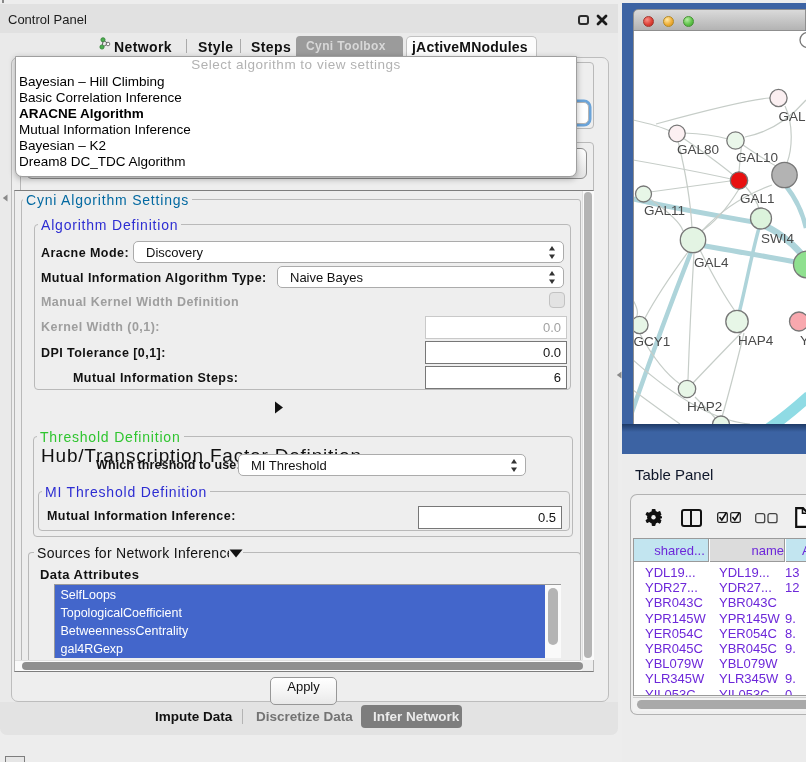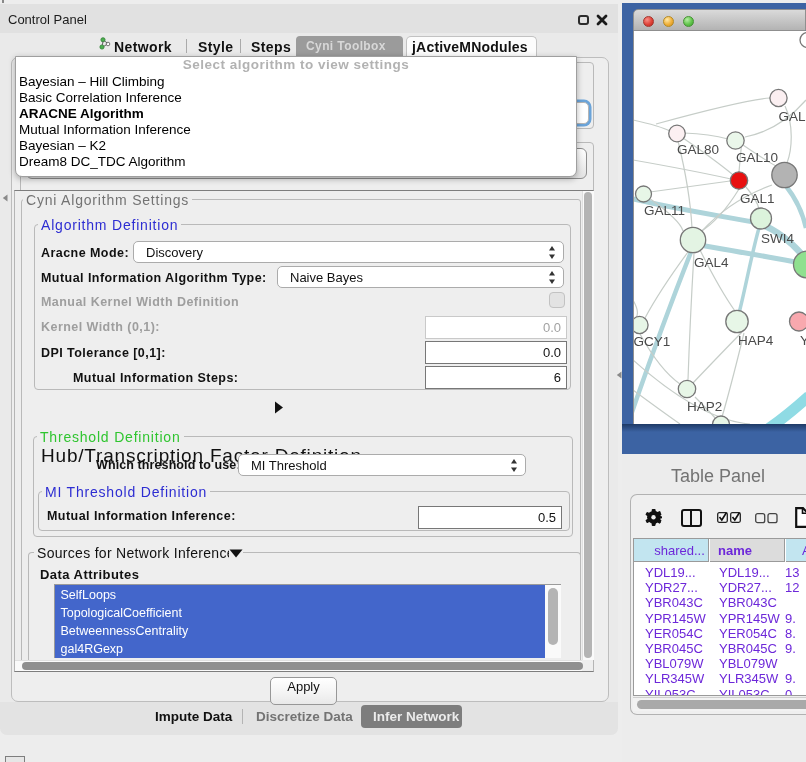--- a/index.html
+++ b/index.html
@@ -52,21 +52,21 @@
 <div class="abs" style="left:11px; top:57px; width:598px; height:645px; background:#eeeeee; border:1px solid #bdbdbd; border-radius:7px;"></div>
 
 <div class="grp" style="left:20px; top:62px; width:574px; height:67px;"></div>
 <div class="abs" style="left:27px; top:101.5px; width:562px; height:22px; background:#fff; border:1px solid #b5b5b5; border-radius:5px; box-shadow:0 0 0 2.5px #6ba4d9;"></div>
 <div class="grp" style="left:20px; top:142px; width:574px; height:60px;"></div>
 <div class="abs" style="left:26px; top:148px; width:561px; height:31px; background:linear-gradient(#ffffff,#e2e2e2); border:1px solid #8e8e8e; border-radius:6px;"></div>
 
 <div class="abs" style="left:14px; top:190px; width:580px; height:482px; background:#eeeeee; border-top:1px solid #7d7d7d; border-left:1px solid #b5b5b5; border-right:1px solid #b5b5b5; border-bottom:1px solid #7d7d7d;"></div>
 
 <div class="grp" style="left:21px; top:199px; width:560px; height:470px; border-radius:3px;"></div>
-<div class="grplbl" style="left:23px; top:193px; color:#737373;">Cyni Algorithm Settings</div>
+<div class="grplbl" style="left:23px; top:193px; color:#0369a1;">Cyni Algorithm Settings</div>
 
 <div class="grp" style="left:34px; top:224px; width:537px; height:166px;"></div>
 <div class="grplbl" style="left:38px; top:218px; color:#2d2dd2;">Algorithm Definition</div>
 
 <div class="lbl b" style="left:41px; top:246px;">Aracne Mode:</div>
 <div class="combo" style="left:133px; top:240.5px; width:431px; height:22px;">
     <span class="txt">Discovery</span>
   <svg class="arrows" viewBox="0 0 8 15">
       <path d="M4 1 L7 5.5 L1 5.5 Z" fill="#333"></path>
       <path d="M4 14 L7 9.5 L1 9.5 Z" fill="#333"></path>
@@ -156,21 +156,21 @@
 
 <svg class="abs" style="left:616px; top:371px;" width="6" height="8" viewBox="0 0 6 8">
     <path d="M5.5 0.5 L0.8 4 L5.5 7.5 Z" fill="#8a8a8a"></path>
   </svg>
 
 <svg class="abs" style="left:2px; top:193.5px;" width="6" height="8" viewBox="0 0 6 8">
     <path d="M5.5 0.5 L0.8 4 L5.5 7.5 Z" fill="#8a8a8a"></path>
   </svg>
 
 <div class="abs" style="left:15px; top:56px; width:562px; height:121px; background:#ffffff; border:1px solid #9f9f9f; border-radius:0 0 7px 7px; box-shadow:0 2px 6px rgba(0,0,0,0.3);"></div>
-<div class="abs" style="left:15px; top:57px; width:562px; text-align:center; font-size:13.5px; color:#b2b2b2; letter-spacing:0.5px;font-weight:bold;">Select algorithm to view settings</div>
+<div class="abs" style="left:15px; top:57px; width:562px; text-align:center; font-size:13.5px; color:#b2b2b2; letter-spacing:0.5px;">Select algorithm to view settings</div>
 <div class="abs" style="left:19px; top:74px; width:550px; font-size:13.5px; color:#000; line-height:16px;">Bayesian – Hill Climbing<br>Basic Correlation Inference<br><span class="b">ARACNE Algorithm</span><br>Mutual Information Inference<br>Bayesian – K2<br>Dream8 DC_TDC Algorithm</div>
 
 <div class="abs" style="left:622px; top:3px; width:184px; height:451px; background:#3c63a3;"></div>
 
 <div class="abs" style="left:633px; top:9px; width:173px; height:22px; background:linear-gradient(#dadada,#b3b3b3); border:1px solid #8f8f8f; border-radius:5px 0 0 0;"></div>
 <div class="abs" style="left:643px; top:16px; width:11px; height:11px; border-radius:50%; background:radial-gradient(circle at 35% 30%, #f88e86, #df4339 55%, #b8241c); border:0.5px solid #a3352d;"></div>
 <div class="abs" style="left:663px; top:16px; width:11px; height:11px; border-radius:50%; background:radial-gradient(circle at 35% 30%, #ffe9a8, #f0b03a 55%, #cf8e1e); border:0.5px solid #b58a22;"></div>
 <div class="abs" style="left:683px; top:16px; width:11px; height:11px; border-radius:50%; background:radial-gradient(circle at 35% 30%, #b6eda4, #62c54c 55%, #3d9e2e); border:0.5px solid #459234;"></div>
 
 <svg class="abs" style="left:633px; top:31px;" width="173" height="393" viewBox="633 31 173 393">
@@ -241,21 +241,21 @@
     <text x="800" y="345">Y</text>
     <text x="687" y="411">HAP2</text>
   </g>
 </svg>
 <div class="abs" style="left:633px; top:31px; width:1px; height:393px; background:#909090;"></div>
 
 <div class="abs" style="left:622px; top:424px; width:184px; height:8px; background:linear-gradient(#1e3a66,#3c63a3);"></div>
 
 <div class="abs" style="left:622px; top:454px; width:184px; height:308px; background:#ececec;"></div>
 
-<div class="abs" style="left:635px; top:466px; font-size:18px; color:#737373;margin-left:36px;">Table Panel</div>
+<div class="abs" style="left:635px; top:466px; font-size:15px; color:#0f172a;">Table Panel</div>
 <div class="abs" style="left:630px; top:494px; width:186px; height:221px; background:#efefef; border:1px solid #b2b2b2; border-radius:7px 0 0 7px; border-right:none;"></div>
 
 <svg class="abs" style="left:645px; top:509px;" width="17" height="17" viewBox="0 0 17 17">
   <path fill="#111" d="M8.5 0 L10.2 0 L10.7 2.2 A6.5 6.5 0 0 1 12.6 3 L14.6 1.9 L15.8 3.1 L14.7 5.1 A6.5 6.5 0 0 1 15.5 7 L17 7.4 L17 9.2 L15.5 9.6 A6.5 6.5 0 0 1 14.7 11.5 L15.8 13.5 L14.6 14.7 L12.6 13.6 A6.5 6.5 0 0 1 10.7 14.4 L10.2 16.6 L8.5 16.6 Z" transform="rotate(0 8.5 8.3)"></path>
   <circle cx="8.5" cy="8.3" r="6.4" fill="#111"></circle>
   <g fill="#111">
     <rect x="6.7" y="0" width="3.6" height="17" rx="1"></rect>
     <rect x="6.7" y="0" width="3.6" height="17" rx="1" transform="rotate(60 8.5 8.5)"></rect>
     <rect x="6.7" y="0" width="3.6" height="17" rx="1" transform="rotate(-60 8.5 8.5)"></rect>
   </g>
@@ -274,21 +274,21 @@
   <rect x="13" y="0.7" width="9" height="9" rx="2" fill="none" stroke="#444" stroke-width="1.3"></rect>
 </svg>
 <svg class="abs" style="left:795px; top:507px;" width="13" height="21" viewBox="0 0 13 21">
   <path d="M1.2 1.2 L8 1.2 L12.8 6 L12.8 19.8 L1.2 19.8 Z" fill="#fff" stroke="#111" stroke-width="2.2"></path>
   <path d="M7.5 1.2 L7.5 6.3 L12.8 6.3" fill="none" stroke="#111" stroke-width="1.6"></path>
 </svg>
 
 <div class="abs" style="left:633px; top:538px; width:173px; height:158px; background:#ffffff; border:1px solid #9a9a9a; border-right:none; overflow:hidden; font-size:13px; color:#6d28d9;">
 
   <div class="abs" style="left:0; top:0; width:75px; height:23px; background:#c2e5f0; border-right:1px solid #9a9a9a; border-bottom:1px solid #9a9a9a; text-align:center; text-indent:17px; line-height:24px;">shared...</div>
-  <div class="abs" style="left:76px; top:0; width:75px; height:23px; background:#dcdcdc; border-right:1px solid #9a9a9a; border-bottom:1px solid #9a9a9a; text-align:left; text-indent:8px; line-height:24px;font-weight:bold;">name</div>
+  <div class="abs" style="left:76px; top:0; width:75px; height:23px; background:#dcdcdc; border-right:1px solid #9a9a9a; border-bottom:1px solid #9a9a9a; text-align:right; text-indent:8px; line-height:24px;">name</div>
   <div class="abs" style="left:152px; top:0; width:26px; height:23px; background:#c2e5f0; border-bottom:1px solid #9a9a9a; overflow:hidden;">
       <span style="position:absolute; left:16px; top:4px;">A</span>
     </div>
 
   <div class="abs" style="left:0; top:26px; width:180px; line-height:15.2px;">
     <div><span class="c1">YDL19...</span><span class="c2">YDL19...</span><span class="c3">13</span></div>
     <div><span class="c1">YDR27...</span><span class="c2">YDR27...</span><span class="c3">12</span></div>
     <div><span class="c1">YBR043C</span><span class="c2">YBR043C</span><span class="c3"></span></div>
     <div><span class="c1">YPR145W</span><span class="c2">YPR145W</span><span class="c3">9.</span></div>
     <div><span class="c1">YER054C</span><span class="c2">YER054C</span><span class="c3">8.</span></div>

